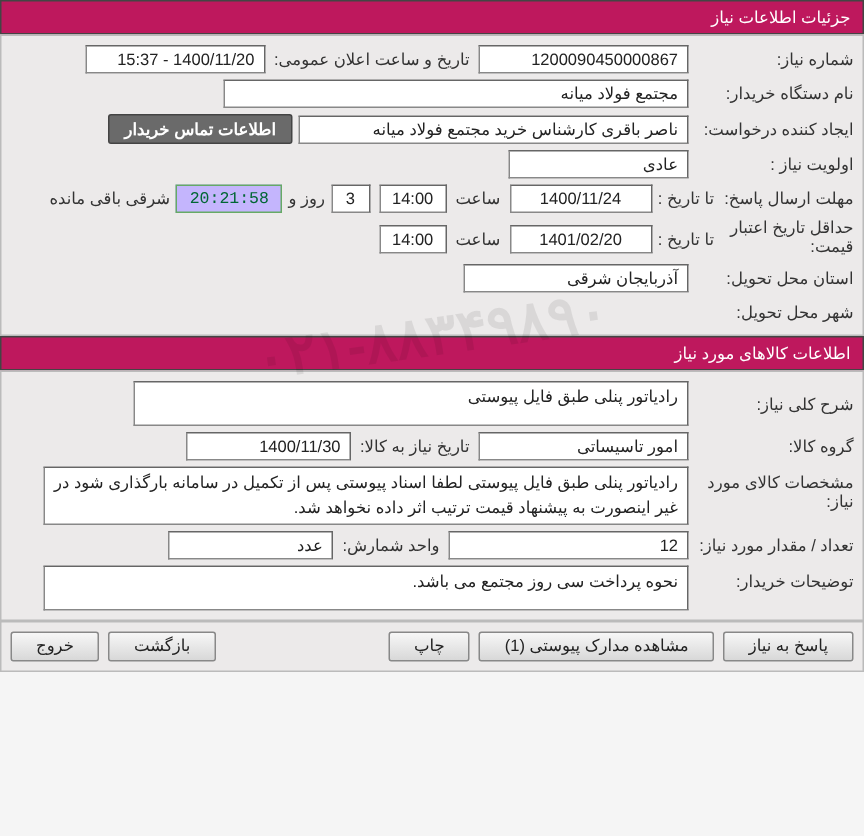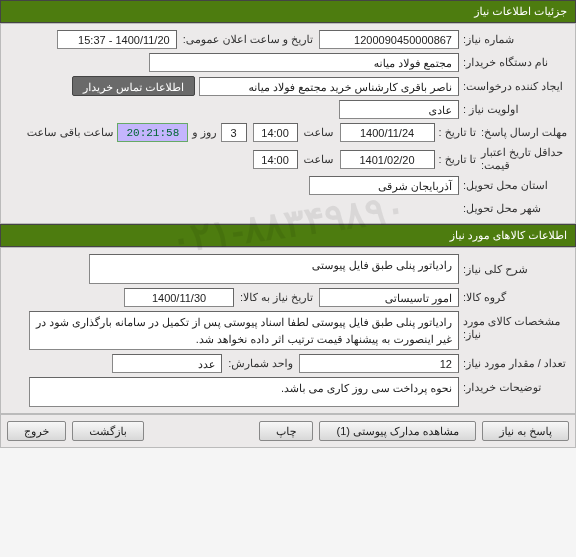--- a/index.html
+++ b/index.html
@@ -18,42 +18,42 @@
     transform: translate(-50%, -50%) rotate(-8deg);
     font-size: 38px;
     color: rgba(0,0,0,0.08);
     letter-spacing: 6px;
     white-space: nowrap;
     pointer-events: none;
     z-index: 10;
     font-weight: bold;
   }
   .section-header {
-    background: #4d7c0f;
+    background: #be185d;
     color: #fff;
     padding: 4px 8px;
     font-size: 11px;
     font-weight: normal;
     border: 1px solid #444;
   }
   .panel {
     background: #eceaea;
     border: 1px solid #bbb;
     padding: 4px 2px;
   }
   .row {
     display: flex;
     align-items: center;
     padding: 2px 4px;
     min-height: 22px;
     flex-wrap: nowrap;
   }
   .label {
     flex: 0 0 110px;
-    text-align: left;
+    text-align: right;
     padding-left: 4px;
     color: #333;
   }
   .field {
     background: #fff;
     border: 1px solid #888;
     border-top-color: #666;
     border-right-color: #666;
     padding: 2px 6px;
     height: 19px;
@@ -81,20 +81,21 @@
     line-height: 15px;
     cursor: pointer;
     color: #222;
     white-space: nowrap;
   }
   .btn-dark {
     background: #6a6a6a;
     color: #fff;
     border: 1px solid #444;
     padding: 3px 10px;
+    font-weight: bold;
   }
   .footer {
     background: #eceaea;
     border: 1px solid #bbb;
     padding: 6px;
     display: flex;
     gap: 6px;
     justify-content: flex-start;
   }
   .footer .spacer { flex: 1; }
@@ -142,21 +143,21 @@
 
   <div class="row">
     <span class="label" style="flex:0 0 92px">مهلت ارسال پاسخ:</span>
     <span class="inline-label" style="padding:0 1px 0 4px">تا تاریخ :</span>
     <span class="field" style="width:95px;text-align:center">1400/11/24</span>
     <span class="inline-label">ساعت</span>
     <span class="field" style="width:45px;text-align:center">14:00</span>
     <span class="field" style="width:26px;text-align:center;margin-right:6px">3</span>
     <span class="inline-label" style="padding:0 4px">روز و</span>
     <span class="timebox">20:21:58</span>
-    <span class="inline-label" style="padding:0 4px">ساعت باقی ساعت</span>
+    <span class="inline-label" style="padding:0 4px">شرقی باقی مانده</span>
   </div>
 
   <div class="row">
     <span class="label" style="flex:0 0 92px;line-height:1.2">حداقل تاریخ اعتبار قیمت:</span>
     <span class="inline-label" style="padding:0 1px 0 4px">تا تاریخ :</span>
     <span class="field" style="width:95px;text-align:center">1401/02/20</span>
     <span class="inline-label">ساعت</span>
     <span class="field" style="width:45px;text-align:center">14:00</span>
   </div>
 
@@ -177,38 +178,38 @@
 
   <div class="row">
     <span class="label">شرح کلی نیاز:</span>
     <span class="field wide ta" style="max-width:370px">رادیاتور پنلی طبق فایل پیوستی</span>
   </div>
 
   <div class="row">
     <span class="label">گروه کالا:</span>
     <span class="field" style="width:140px">امور تاسیساتی</span>
     <span class="inline-label">تاریخ نیاز به کالا:</span>
-    <span class="field" style="width:110px;text-align:center">1400/11/30</span>
+    <span class="field" style="width:110px;">1400/11/30</span>
   </div>
 
   <div class="row" style="align-items:flex-start">
     <span class="label" style="padding-top:4px">مشخصات کالای مورد نیاز:</span>
     <span class="field wide ta" style="max-width:430px">رادیاتور پنلی طبق فایل پیوستی لطفا اسناد پیوستی پس از تکمیل در سامانه بارگذاری شود در غیر اینصورت به پیشنهاد قیمت ترتیب اثر داده نخواهد شد.</span>
   </div>
 
   <div class="row">
     <span class="label">تعداد / مقدار مورد نیاز:</span>
     <span class="field" style="width:160px">12</span>
     <span class="inline-label">واحد شمارش:</span>
     <span class="field" style="width:110px">عدد</span>
   </div>
 
   <div class="row" style="align-items:flex-start">
     <span class="label" style="padding-top:4px">توضیحات خریدار:</span>
-    <span class="field wide ta" style="max-width:430px">نحوه پرداخت سی روز کاری می باشد.</span>
+    <span class="field wide ta" style="max-width:430px">نحوه پرداخت سی روز مجتمع می باشد.</span>
   </div>
 
 </div>
 
 <div class="footer">
   <button class="btn">پاسخ به نیاز</button>
   <button class="btn">مشاهده مدارک پیوستی (1)</button>
   <button class="btn">چاپ</button>
   <span class="spacer"></span>
   <button class="btn">بازگشت</button>

